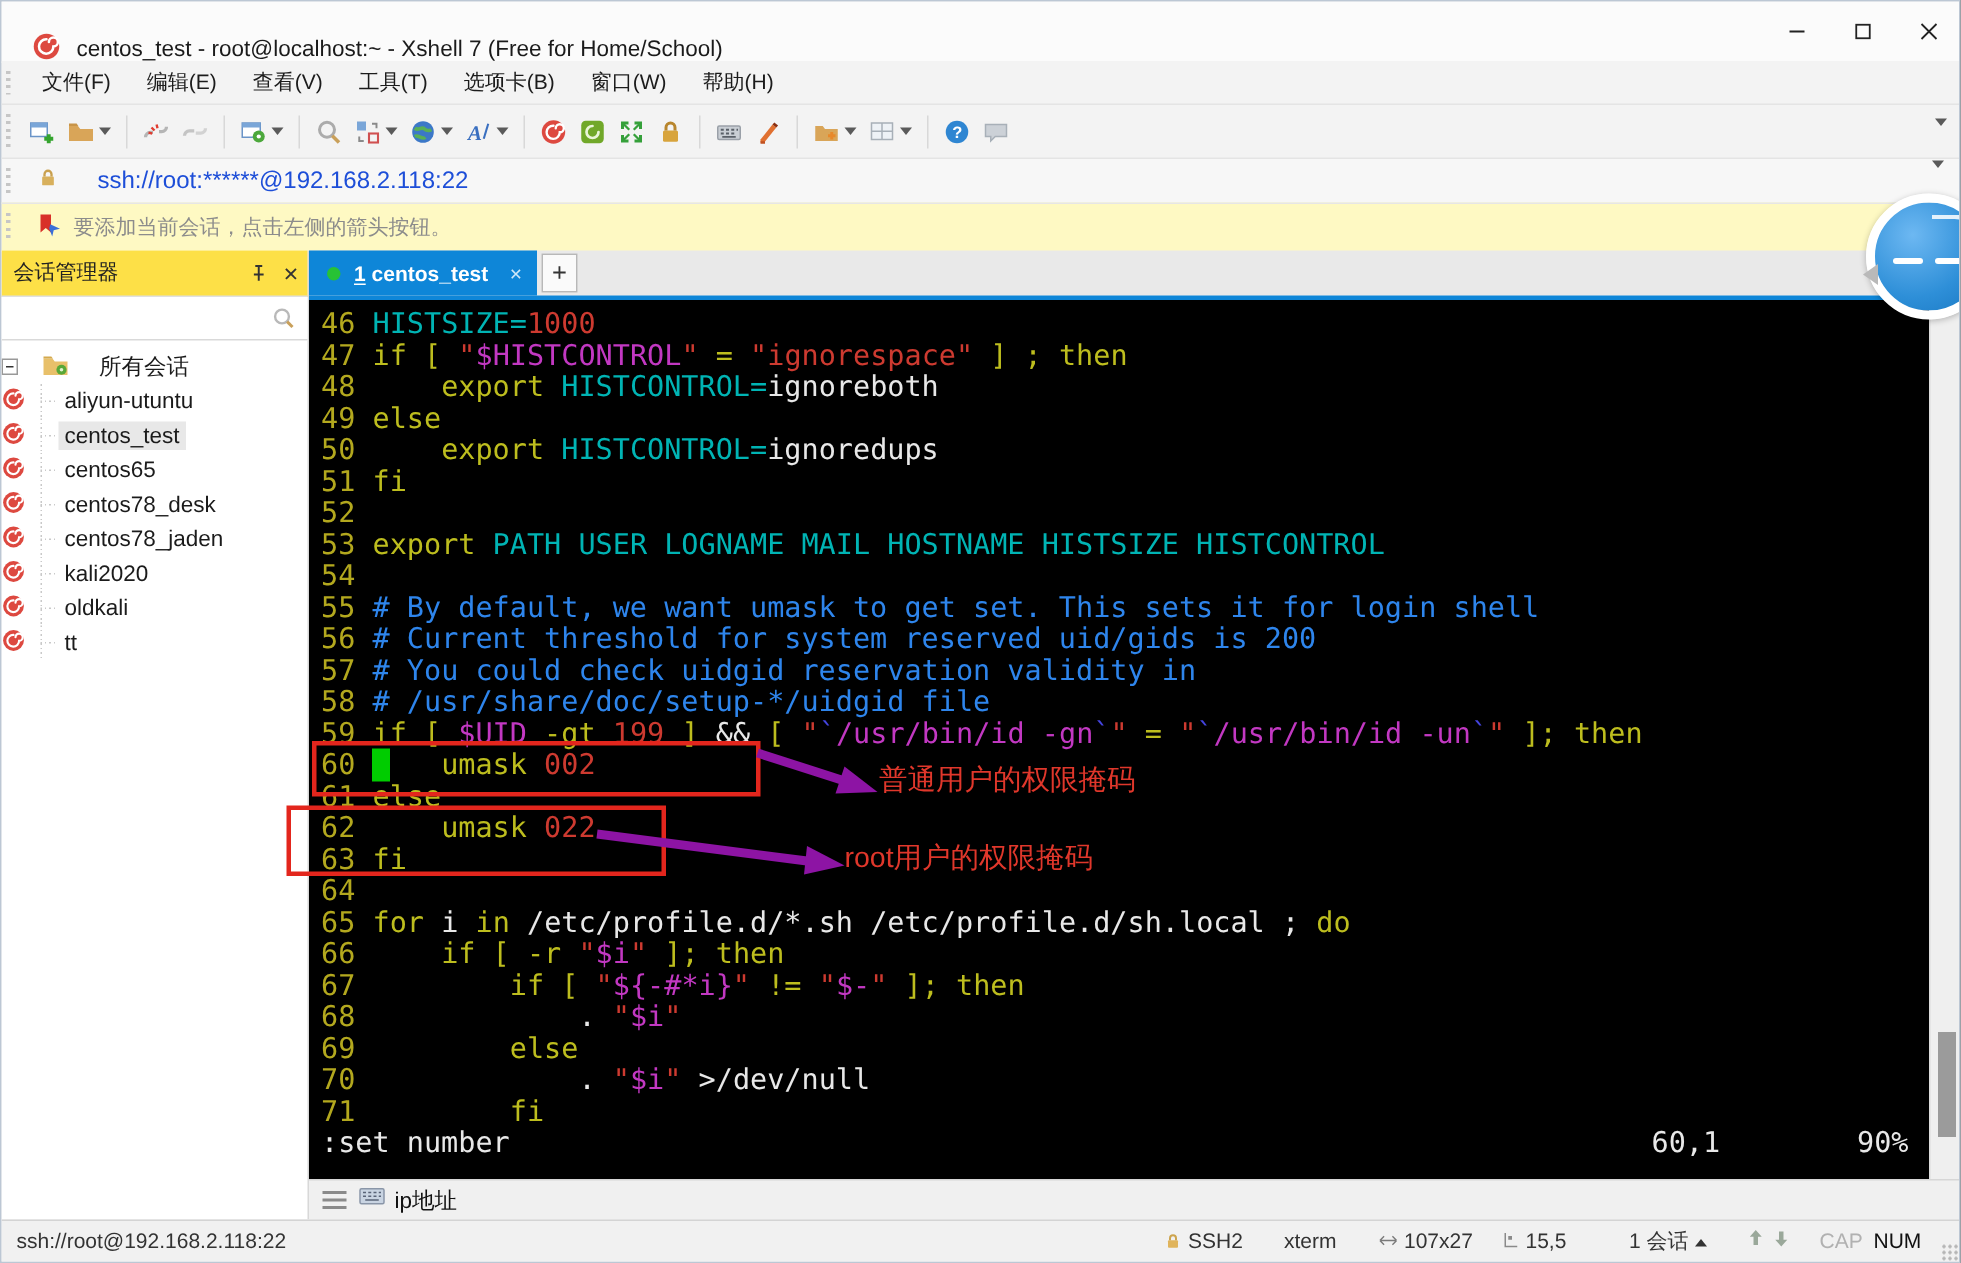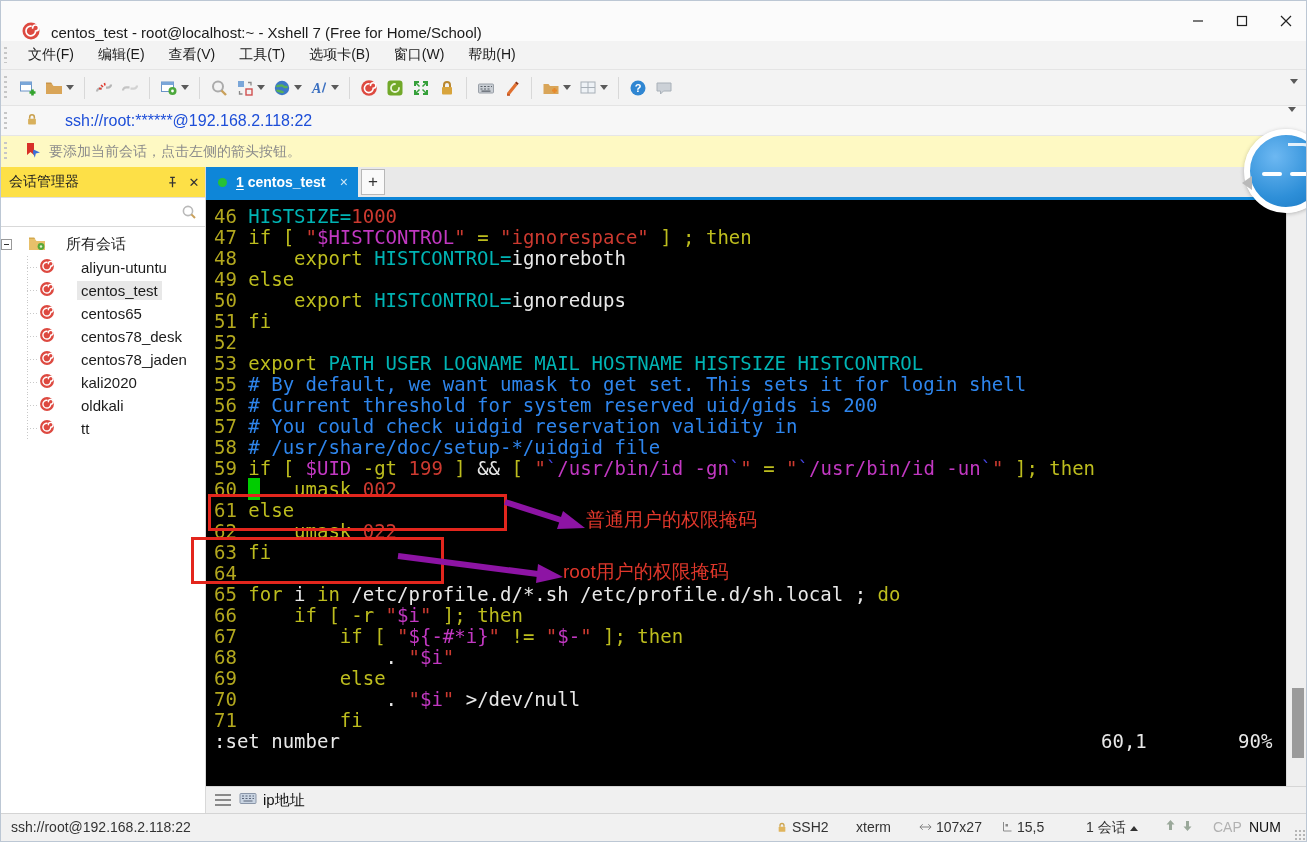--- a/index.html
+++ b/index.html
@@ -42,21 +42,21 @@
            border-right:1px solid #d8d8d8;box-sizing:border-box;}
   .sm-header{height:30px;background:#fde047;display:flex;align-items:center;border-bottom:1px solid #e0e0e0;}
   .sm-title{font-size:14px;color:#222;margin-left:8px;flex:1;}
   .sm-btn{width:22px;height:22px;display:flex;align-items:center;justify-content:center;color:#333;font-size:13px;}
   .searchbox{height:28px;background:#fff;border-bottom:1px solid #d9d9d9;position:relative;}
   .searchbox svg{position:absolute;right:8px;top:6px;}
   .tree{padding-top:6px;font-size:15px;color:#1b1b1b;}
   .tree-root{display:flex;align-items:center;height:23px;padding-left:0;gap:16px;}
   .expander{width:11px;height:11px;border:1px solid #999;background:#fff;position:relative;box-sizing:border-box;}
   .expander::after{content:"";position:absolute;left:2px;right:2px;top:4px;height:1px;background:#333;}
-  .tree-row{display:flex;align-items:center;height:23px;padding-left:38px;gap:22px;position:relative;text-align:right;}
+  .tree-row{display:flex;align-items:center;height:23px;gap:22px;position:relative;text-align:right;}
   .tree-row::before{content:"";position:absolute;left:26px;top:0;bottom:0;width:1px;
         background-image:repeating-linear-gradient(#c9c9c9 0 1px,transparent 1px 3px);}
   .tree-row::after{content:"";position:absolute;left:26px;top:11px;width:10px;height:1px;
         background-image:repeating-linear-gradient(90deg,#c9c9c9 0 1px,transparent 1px 3px);}
   .tree-label{padding:1px 4px;}
   .tree-label.sel{background:#e8e8e8;}
   
   .tabbar{position:absolute;left:205px;top:166px;width:1102px;height:30px;background:#e9e9e9;}
   .tabstrip-line{position:absolute;left:205px;top:196px;width:1102px;height:3px;background:#0e86d8;}
   .tab-active{position:absolute;left:0;top:0;width:152px;height:30px;background:#0e86d8;color:#fff;
@@ -423,20 +423,21 @@
 
 <div class="terminal" id="terminal">
     <div class="tline"><span class="c-num">46 </span><span class="c-c">HISTSIZE=</span><span class="c-r">1000</span></div>
     <div class="tline"><span class="c-num">47 </span><span class="c-y">if [ </span><span class="c-r">"</span><span class="c-m">$HISTCONTROL</span><span class="c-r">"</span><span class="c-y"> = </span><span class="c-r">"ignorespace"</span><span class="c-y"> ] ; then</span></div>
     <div class="tline"><span class="c-num">48 </span><span class="c-y">    export </span><span class="c-c">HISTCONTROL=</span><span class="c-w">ignoreboth</span></div>
     <div class="tline"><span class="c-num">49 </span><span class="c-y">else</span></div>
     <div class="tline"><span class="c-num">50 </span><span class="c-y">    export </span><span class="c-c">HISTCONTROL=</span><span class="c-w">ignoredups</span></div>
     <div class="tline"><span class="c-num">51 </span><span class="c-y">fi</span></div>
     <div class="tline"><span class="c-num">52 </span></div>
     <div class="tline"><span class="c-num">53 </span><span class="c-y">export </span><span class="c-c">PATH USER LOGNAME MAIL HOSTNAME HISTSIZE HISTCONTROL</span></div>
+    <div class="tline"><span class="c-num">54 </span></div>
     <div class="tline"><span class="c-num">55 </span><span class="c-b"># By default, we want umask to get set. This sets it for login shell</span></div>
     <div class="tline"><span class="c-num">56 </span><span class="c-b"># Current threshold for system reserved uid/gids is 200</span></div>
     <div class="tline"><span class="c-num">57 </span><span class="c-b"># You could check uidgid reservation validity in</span></div>
     <div class="tline"><span class="c-num">58 </span><span class="c-b"># /usr/share/doc/setup-*/uidgid file</span></div>
     <div class="tline"><span class="c-num">59 </span><span class="c-y">if [ </span><span class="c-m">$UID</span><span class="c-y"> -gt </span><span class="c-r">199</span><span class="c-y"> ] </span><span class="c-w">&amp;&amp; </span><span class="c-y">[ </span><span class="c-r">"</span><span class="c-k">`</span><span class="c-m">/usr/bin/id -gn</span><span class="c-k">`</span><span class="c-r">"</span><span class="c-y"> = </span><span class="c-r">"</span><span class="c-k">`</span><span class="c-m">/usr/bin/id -un</span><span class="c-k">`</span><span class="c-r">"</span><span class="c-y"> ]; then</span></div>
     <div class="tline"><span class="c-num">60 </span><span class="c-cur"> </span><span class="c-y">   umask </span><span class="c-r">002</span></div>
     <div class="tline"><span class="c-num">61 </span><span class="c-y">else</span></div>
     <div class="tline"><span class="c-num">62 </span><span class="c-y">    umask </span><span class="c-r">022</span></div>
     <div class="tline"><span class="c-num">63 </span><span class="c-y">fi</span></div>
     <div class="tline"><span class="c-num">64 </span></div>

